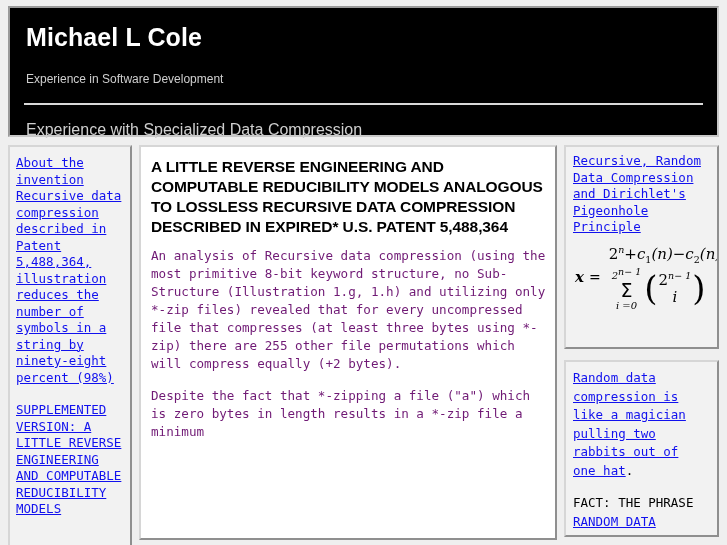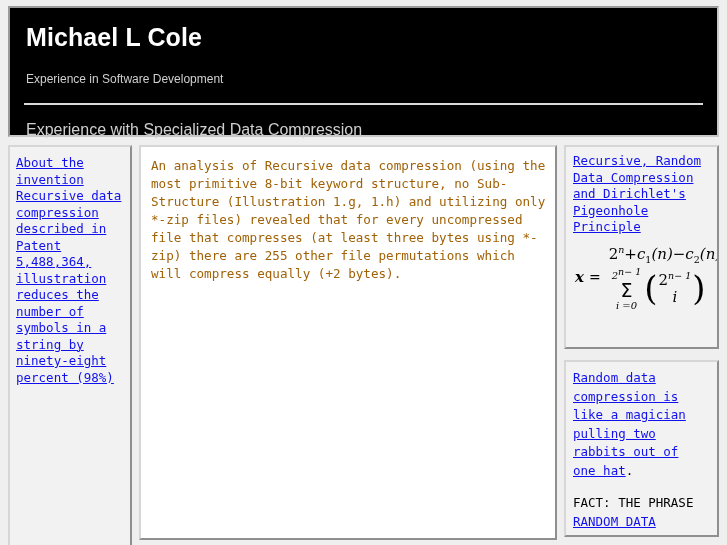--- a/index.html
+++ b/index.html
@@ -136,21 +136,21 @@
     font-weight: bold;
     line-height: 17.5px;
     color: #000000;
     margin: 0 0 11px 0;
     letter-spacing: -0.1px;
   }
   p.body-mono {
     font-family: "DejaVu Sans Mono", "Liberation Mono", monospace;
     font-size: 12.6px;
     line-height: 18px;
-    color: #a16207;
+    color: #701a75;
     margin: 0 0 14px 0;
     white-space: pre-wrap;
   }
 
   
   .formula-wrap {
     padding: 8px 2px 4px 2px;
     text-align: center;
     color: #000;
   }
@@ -215,24 +215,27 @@
   <div class="site-sub1">Experience in Software Development</div>
   <hr class="hr-light">
   <div class="site-sub2">Experience with Specialized Data Compression</div>
 </div>
 
 <div class="layout">
 
   <div class="cell col-left">
     <a href="#" class="mono-link link-block">About the invention Recursive data compression described in Patent 5,488,364, illustration reduces the number of symbols in a string by ninety-eight percent (98%)</a>
     <div class="link-gap"></div>
+    <a href="#" class="mono-link link-block">SUPPLEMENTED VERSION: A LITTLE REVERSE ENGINEERING AND COMPUTABLE REDUCIBILITY MODELS</a>
   </div>
 
   <div class="cell col-mid">
+    <h1 class="main-title">A LITTLE REVERSE ENGINEERING AND COMPUTABLE REDUCIBILITY MODELS ANALOGOUS TO LOSSLESS RECURSIVE DATA COMPRESSION DESCRIBED IN EXPIRED* U.S. PATENT 5,488,364</h1>
     <p class="body-mono">An analysis of Recursive data compression (using the most primitive 8-bit keyword structure, no Sub-Structure (Illustration 1.g, 1.h) and utilizing only *-zip files) revealed that for every uncompressed file that compresses (at least three bytes using *-zip) there are 255 other file permutations which will compress equally (+2 bytes).</p>
+    <p class="body-mono">Despite the fact that *-zipping a file ("a") which is zero bytes in length results in a *-zip file a minimum</p>
   </div>
 
   <div class="col-right">
 
     <div class="box-right top">
       <a href="#" class="mono-link link-block">Recursive, Random Data Compression and Dirichlet's Pigeonhole Principle</a>
 
       <div class="formula-wrap">
         <span class="formula">
           <span class="f-lhs">x</span>

